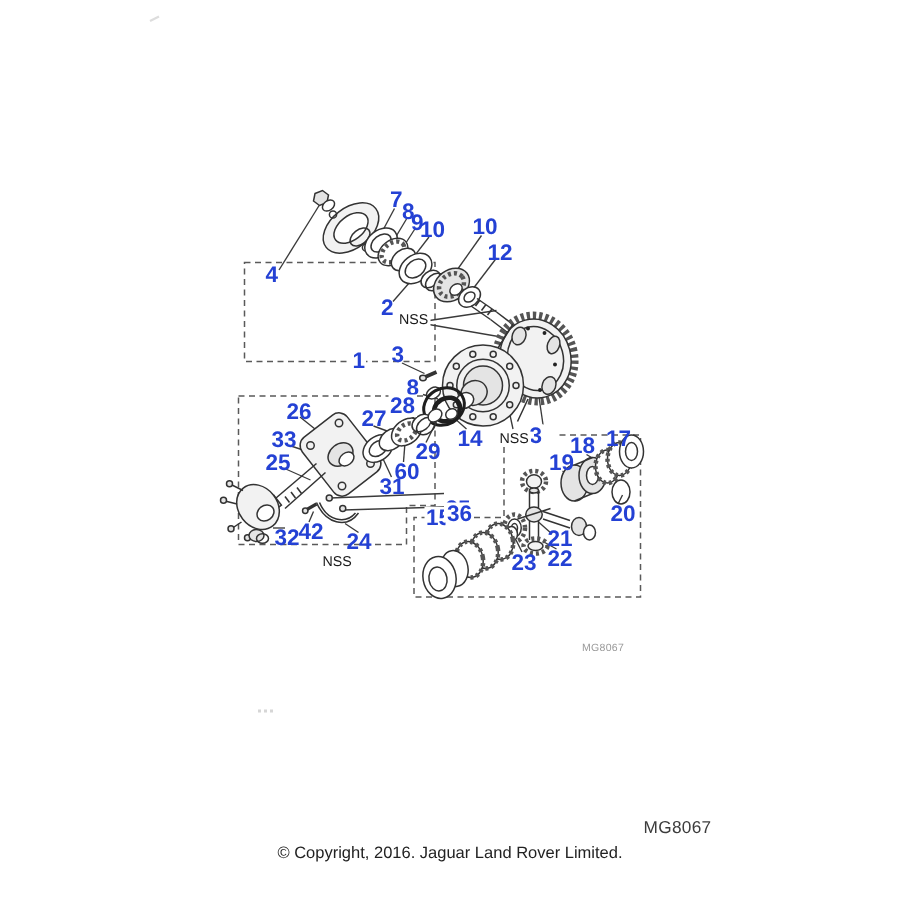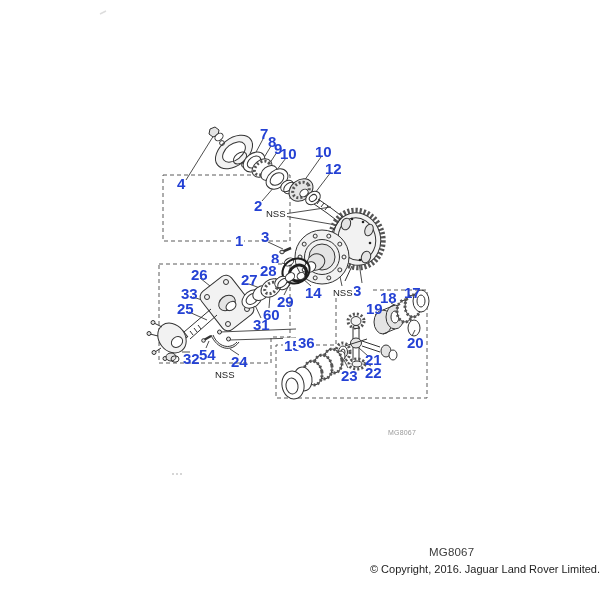--- a/index.html
+++ b/index.html
@@ -8,21 +8,21 @@
   .art{position:absolute;left:0;top:0;}
   .co{position:absolute;color:#2441d4;font-weight:bold;font-size:15px;line-height:1;
       white-space:nowrap;}
   .co.wbg{background:#ffffff;padding:0 1px;}
   .nss{position:absolute;color:#1c1c1c;font-weight:normal;font-size:9.5px;line-height:1;
       background:#fff;padding:0 1px;}
   .code-small{position:absolute;left:388px;top:429px;font-size:7px;color:#9a9a9a;
       letter-spacing:.2px;}
   .code-big{position:absolute;left:429px;top:546px;font-size:11.5px;color:#3c3c3c;
       letter-spacing:.2px;}
-  .copyright{position:absolute;left:0;top:563px;width:600px;text-align:right;
+  .copyright{position:absolute;left:0;top:563px;width:600px;text-align:center;
       font-size:11px;color:#222;}
   svg .dash{fill:none;stroke:#5a5a5a;stroke-width:1;stroke-dasharray:4 3;}
   svg .ld{stroke:#3a3a3a;stroke-width:.9;fill:none;}
   svg .ln{stroke:#333;stroke-width:1;fill:none;}
   svg .fl{stroke:#333;stroke-width:1;fill:#f2f2f2;}
   svg .fw{stroke:#333;stroke-width:1;fill:#ffffff;}
   svg .fg{stroke:#333;stroke-width:1;fill:#e4e4e4;}
   svg .teeth{fill:none;stroke:#555;stroke-width:5;stroke-dasharray:2.2 1.9;}
   svg .teeth-s{fill:none;stroke:#555;stroke-width:3;stroke-dasharray:2 2;}
   svg .dk{stroke:#1e1e1e;fill:none;}
@@ -289,21 +289,21 @@
   <div class="co" style="left:231px;top:354px">24</div>
   <div class="co" style="left:177px;top:301px">25</div>
   <div class="co" style="left:191px;top:267px">26</div>
   <div class="co" style="left:241px;top:272px">27</div>
   <div class="co wbg" style="left:259px;top:263px">28</div>
   <div class="co" style="left:277px;top:294px">29</div>
   <div class="co" style="left:263px;top:307px">60</div>
   <div class="co" style="left:253px;top:317px">31</div>
   <div class="co" style="left:183px;top:351px">32</div>
   <div class="co" style="left:181px;top:286px">33</div>
-  <div class="co" style="left:199px;top:347px">54</div>
+  <div class="co" style="left:199px;top:347px">42</div>
   <div class="co wbg" style="left:296px;top:332px">35</div>
   <div class="co wbg" style="left:297px;top:335px">36</div>
 
   <div class="nss" style="left:265px;top:209px">NSS</div>
   <div class="nss" style="left:332px;top:288px">NSS</div>
   <div class="nss" style="left:214px;top:370px">NSS</div>
 
   <div class="code-small">MG8067</div>
   <div class="code-big">MG8067</div>
   <div class="copyright">© Copyright, 2016. Jaguar Land Rover Limited.</div>

